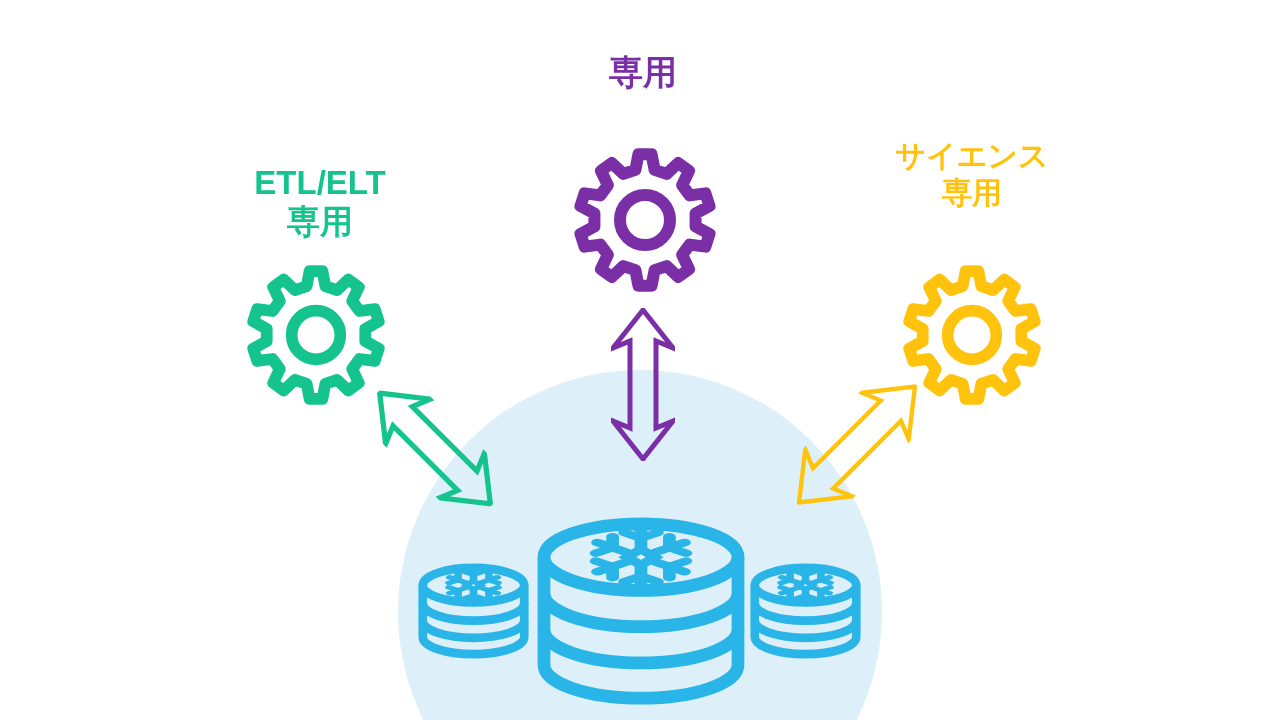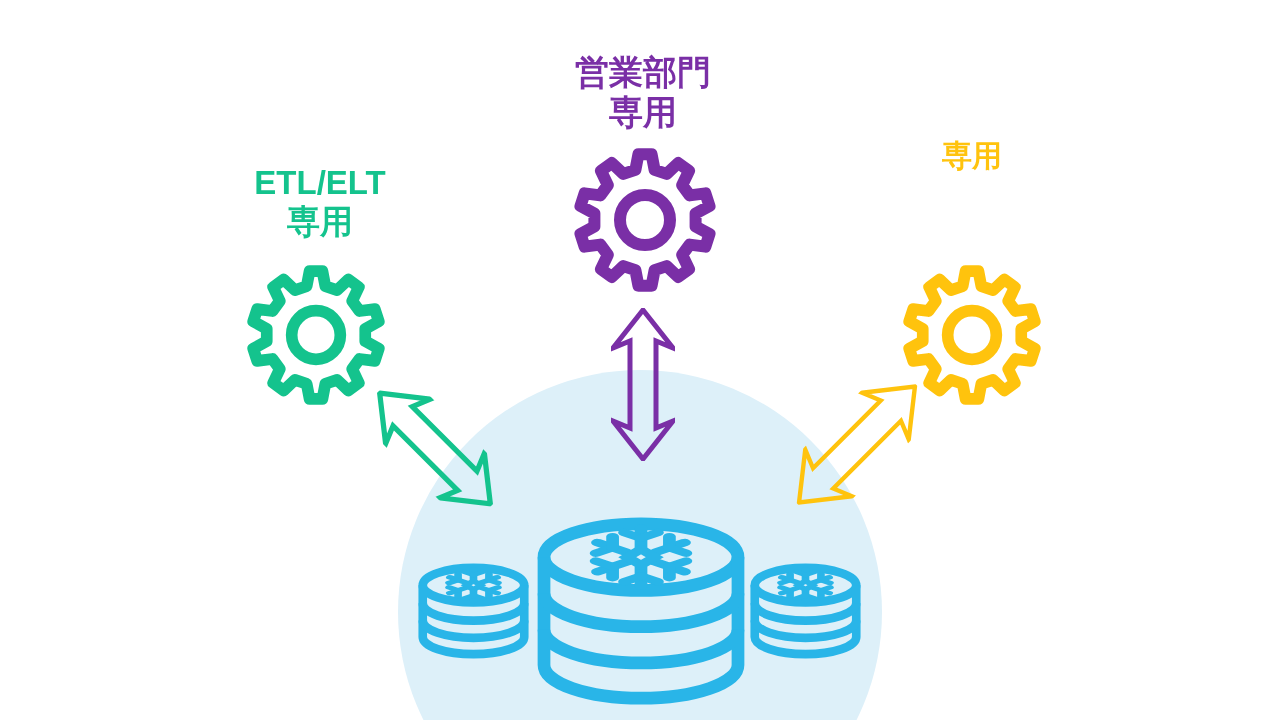--- a/index.html
+++ b/index.html
@@ -48,24 +48,24 @@
 
 <div class="stage">
 
   <div class="bg-circle"></div>
 
   <div class="label" id="label-etl">
     <div>ETL/ELT</div>
     <div>専用</div>
   </div>
   <div class="label" id="label-sales">
-    <div>営業部門</div>
     <div>専用</div>
   </div>
   <div class="label" id="label-ds">
+    <div>サイエンス</div>
     <div>専用</div>
   </div>
 
   <svg class="gear" id="gear-etl" viewBox="0 0 150 150">
     <path class="gear-body" d="M68.4,9.3L81.6,9.3L84.6,24.9L96.7,28.9L108.2,18.0L119.0,25.8L112.2,40.1L119.7,50.4L135.4,48.4L139.5,61.0L125.6,68.6L125.6,81.4L139.5,89.0L135.4,101.6L119.7,99.6L112.2,109.9L119.0,124.2L108.2,132.0L96.7,121.1L84.6,125.1L81.6,140.7L68.4,140.7L65.4,125.1L53.3,121.1L41.8,132.0L31.0,124.2L37.8,109.9L30.3,99.6L14.6,101.6L10.5,89.0L24.4,81.4L24.4,68.6L10.5,61.0L14.6,48.4L30.3,50.4L37.8,40.1L31.0,25.8L41.8,18.0L53.3,28.9L65.4,24.9Z"></path>
       <circle class="gear-hub" cx="75" cy="75" r="25"></circle>
   </svg>
   <svg class="gear" id="gear-sales" viewBox="0 0 150 150">
     <path class="gear-body" d="M68.4,9.3L81.6,9.3L84.6,24.9L96.7,28.9L108.2,18.0L119.0,25.8L112.2,40.1L119.7,50.4L135.4,48.4L139.5,61.0L125.6,68.6L125.6,81.4L139.5,89.0L135.4,101.6L119.7,99.6L112.2,109.9L119.0,124.2L108.2,132.0L96.7,121.1L84.6,125.1L81.6,140.7L68.4,140.7L65.4,125.1L53.3,121.1L41.8,132.0L31.0,124.2L37.8,109.9L30.3,99.6L14.6,101.6L10.5,89.0L24.4,81.4L24.4,68.6L10.5,61.0L14.6,48.4L30.3,50.4L37.8,40.1L31.0,25.8L41.8,18.0L53.3,28.9L65.4,24.9Z"></path>
       <circle class="gear-hub" cx="75" cy="75" r="25"></circle>

